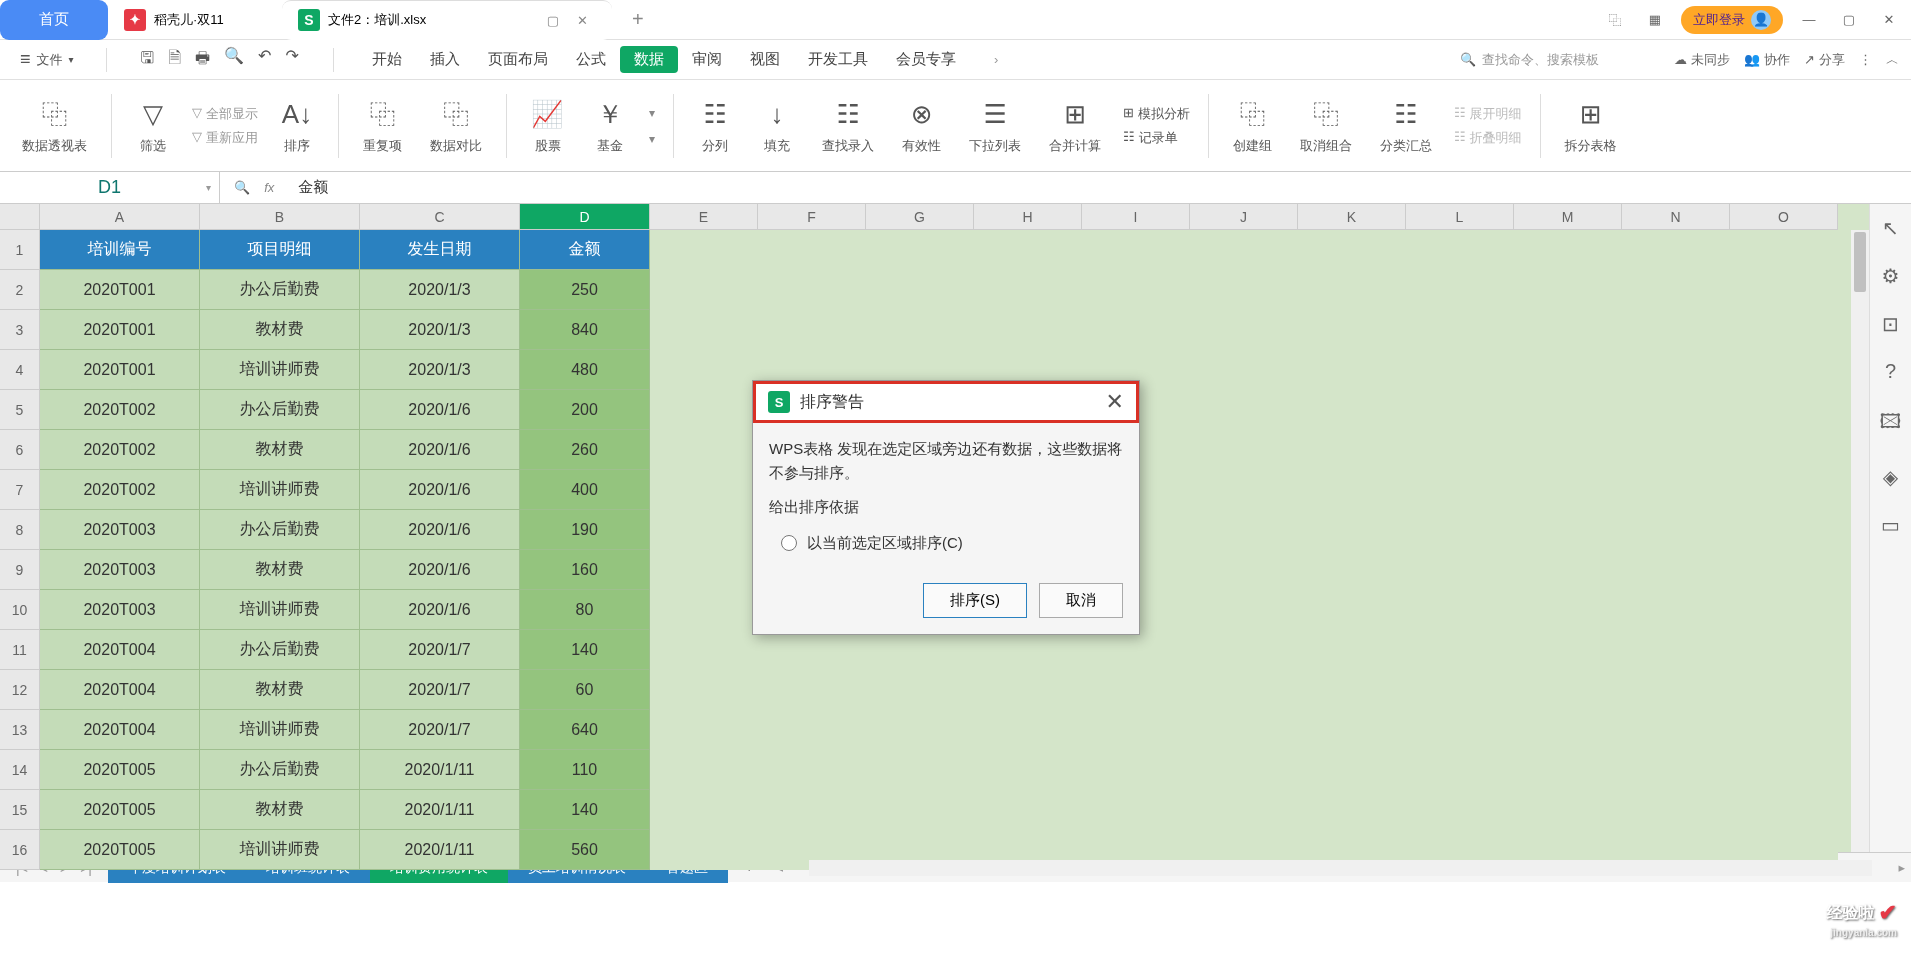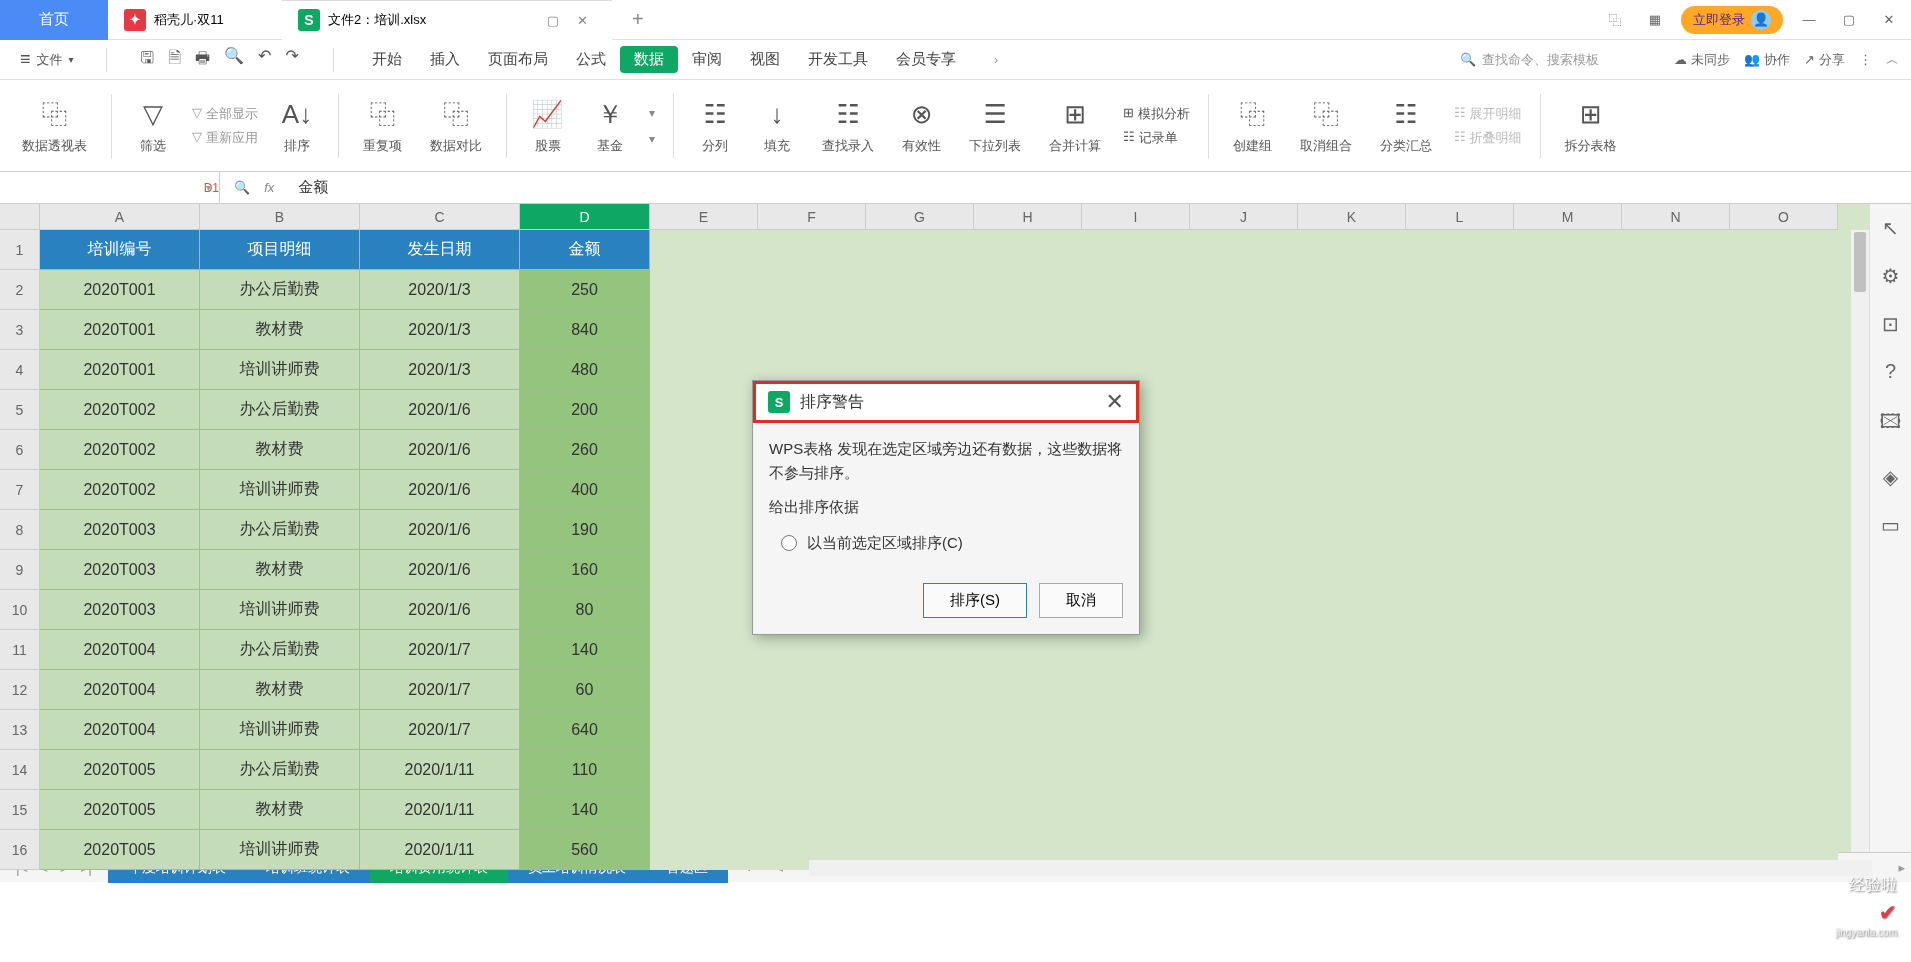--- a/index.html
+++ b/index.html
@@ -1,19 +1,19 @@
 <!DOCTYPE html>
 <html><head>
 <meta charset="utf-8">
 <style>
 * { margin: 0; padding: 0; box-sizing: border-box; font-family: "Microsoft YaHei", Arial, sans-serif; }
 body { background: #fff; font-size: 13px; overflow: hidden; width: 1911px; height: 962px; }
 
 .title-bar { height: 40px; background: #fff; display: flex; align-items: center; border-bottom: 1px solid #e0e0e0; }
-.tab { height: 40px; display: flex; align-items: center; padding: 0 16px; cursor: pointer; gap: 8px; }
+.tab { height: 40px; display: flex; align-items: center; padding: 0 16px; cursor: pointer; gap: 8px; border-radius: 9px; }
 .tab.home { background: #4a8bf5; color: #fff; width: 108px; justify-content: center; font-size: 15px; }
 .tab.docer { width: 174px; }
 .tab.active { background: #fff; border-top: 1px solid #ddd; }
 .tab .icon-s { width: 22px; height: 22px; background: #0fa764; color: #fff; display: flex; align-items: center; justify-content: center; font-weight: bold; border-radius: 3px; font-size: 14px; }
 .tab .icon-d { width: 22px; height: 22px; background: #e63946; color: #fff; display: flex; align-items: center; justify-content: center; font-weight: bold; border-radius: 3px; }
 .tab-controls { margin-left: auto; display: flex; gap: 2px; align-items: center; color: #888; }
 .tab-close { padding: 4px 8px; cursor: pointer; }
 .tab-plus { padding: 0 20px; font-size: 20px; color: #888; cursor: pointer; }
 .title-right { margin-left: auto; display: flex; align-items: center; gap: 12px; padding-right: 8px; }
 .title-right .icon-btn { width: 28px; height: 28px; display: flex; align-items: center; justify-content: center; cursor: pointer; color: #666; }
@@ -31,21 +31,21 @@
 .search-box { display: flex; align-items: center; gap: 6px; color: #999; width: 200px; }
 
 .ribbon { height: 92px; display: flex; align-items: center; padding: 4px 12px; border-bottom: 1px solid #ccc; gap: 8px; }
 .ribbon-btn { display: flex; flex-direction: column; align-items: center; justify-content: center; gap: 4px; padding: 4px 10px; cursor: pointer; color: #555; min-width: 54px; font-size: 13px; }
 .ribbon-btn .ric { font-size: 26px; color: #555; height: 36px; display: flex; align-items: center; }
 .ribbon-side { display: flex; flex-direction: column; gap: 6px; font-size: 13px; color: #999; padding: 0 4px; }
 .ribbon-sep { width: 1px; height: 64px; background: #ddd; margin: 0 6px; }
 .ribbon-more { color: #888; display: flex; flex-direction: column; gap: 12px; font-size: 12px; padding: 0 4px; }
 
 .formula-bar { height: 32px; display: flex; align-items: center; border-bottom: 1px solid #ccc; }
-.name-box { width: 220px; height: 100%; border-right: 1px solid #ccc; display: flex; align-items: center; justify-content: flex-end; position: relative; color: #ef4444; font-size: 12px; }
+.name-box { width: 220px; height: 100%; border-right: 1px solid #ccc; display: flex; align-items: center; justify-content: center; position: relative; color: #0f766e; font-size: 18px; }
 .name-box::after { content: "▾"; position: absolute; right: 8px; color: #999; font-size: 10px; }
 .fx-icons { display: flex; gap: 14px; padding: 0 14px; color: #888; }
 .fx-input { flex: 1; padding: 0 10px; color: #333; font-size: 15px; }
 
 .sheet-area { display: flex; height: 648px; position: relative; background: #d4e5c9; }
 .grid-container { position: relative; }
 .col-headers { display: flex; background: #e8e8e8; height: 26px; position: sticky; top: 0; }
 .corner { width: 40px; height: 26px; background: #e8e8e8; border-right: 1px solid #ccc; border-bottom: 1px solid #ccc; }
 .col-h { height: 26px; border-right: 1px solid #ccc; border-bottom: 1px solid #ccc; display: flex; align-items: center; justify-content: center; color: #666; background: #e8e8e8; font-size: 14px; }
 .col-h.sel { background: #0fa764; color: #fff; }
@@ -78,21 +78,21 @@
 .dialog-title .dt-text { flex: 1; font-size: 16px; color: #333; }
 .dialog-title .dt-close { font-size: 22px; cursor: pointer; color: #555; }
 .dialog-body { padding: 14px 16px; font-size: 15px; color: #333; line-height: 1.6; }
 .dialog-section-title { margin-top: 10px; margin-bottom: 8px; }
 .radio-row { display: flex; align-items: center; gap: 10px; padding: 4px 12px; }
 .radio-row input[type=radio] { width: 16px; height: 16px; accent-color: #2a81c0; }
 .dialog-buttons { display: flex; justify-content: flex-end; gap: 12px; padding: 10px 16px 16px; }
 .dlg-btn { padding: 7px 26px; border: 1px solid #aaa; background: #fafafa; cursor: pointer; font-size: 15px; }
 .dlg-btn.primary { border: 1px solid #2a81c0; }
 
-.watermark { position: absolute; right: 14px; bottom: 36px; font-size: 16px; font-weight: normal; color: #fff; text-shadow: 1px 1px 2px rgba(0,0,0,0.6); display:flex; align-items:flex-end; gap:4px;flex-direction:column; }
+.watermark { position: absolute; right: 14px; bottom: 36px; font-size: 16px; font-weight: bold; color: #fff; text-shadow: 1px 1px 2px rgba(0,0,0,0.6); display:flex; align-items:center; gap:4px; }
 .watermark .check { color: #e63946; font-size: 22px; }
 .hamburger { display: inline-block; }
 .hamburger::before { content: "≡"; font-size: 18px; }
 </style>
 </head>
 <body>
 
 <div class="title-bar">
   <div class="tab home">
       <span>首页</span>

